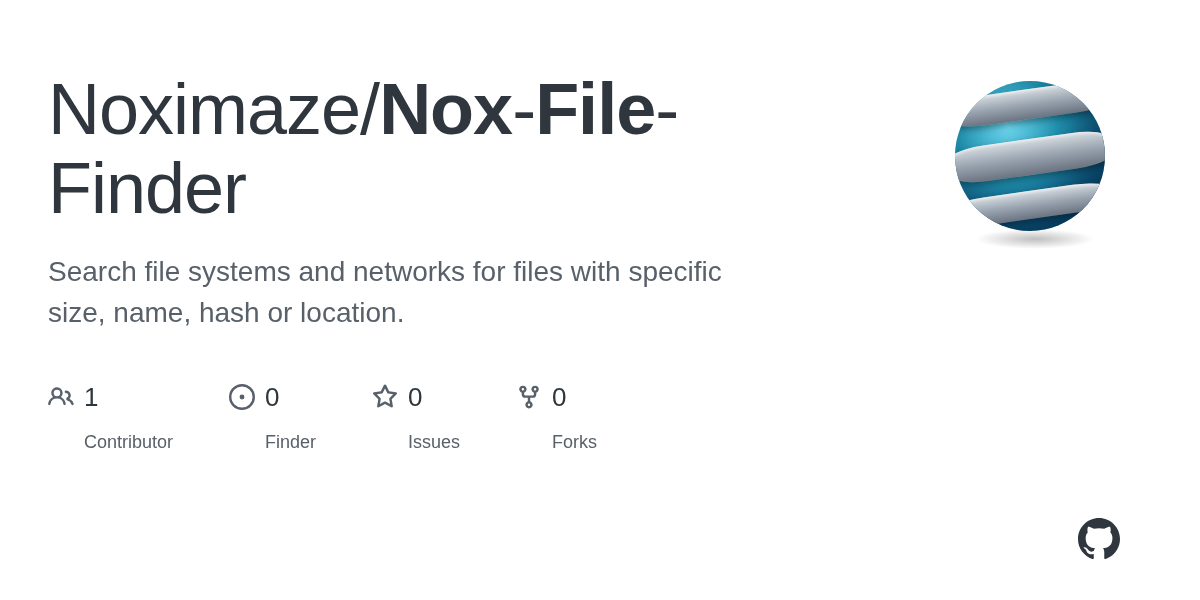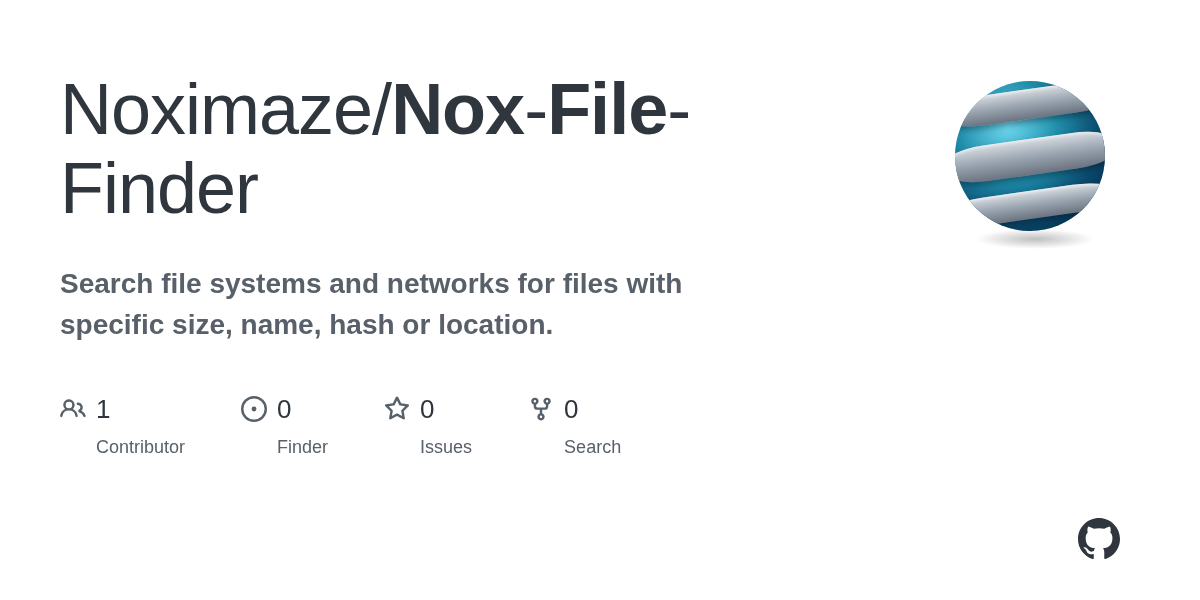--- a/index.html
+++ b/index.html
@@ -9,21 +9,21 @@
     }
     body {
       font-family: -apple-system, BlinkMacSystemFont, "Segoe UI", Helvetica, Arial, sans-serif;
       background: #ffffff;
       width: 1200px;
       height: 600px;
       position: relative;
       overflow: hidden;
     }
     .container {
-      padding: 70px 80px 80px 60px;
+      padding: 70px 80px 80px 48px;
       height: 100%;
       position: relative;
     }
     .title {
       font-size: 72px;
       font-weight: 400;
       color: #2f363d;
       line-height: 1.1;
       letter-spacing: -1px;
       max-width: 700px;
@@ -31,23 +31,23 @@
     .title .owner {
       font-weight: 400;
     }
     .title .sep {
       font-weight: 400;
     }
     .title .bold {
       font-weight: 700;
     }
     .description {
-      margin-top: 36px;
+      margin-top: 24px;
       font-size: 28px;
-      font-weight: 700;
+      font-weight: 400;
       color: #586069;
       line-height: 1.45;
       max-width: 700px;
     }
     .stats {
       margin-top: 48px;
       display: flex;
       gap: 56px;
     }
     .stat {
@@ -71,21 +71,21 @@
       width: 26px;
       height: 26px;
       fill: #586069;
     }
     .stat-count {
       font-size: 26px;
       color: #2f363d;
       font-weight: 400;
     }
     .stat-label {
-      margin-top: 12px;
+      margin-top: 19px;
       margin-left: 36px;
       font-size: 18px;
       color: #586069;
       font-weight: 400;
     }
     .avatar {
       position: absolute;
       top: 76px;
       right: 80px;
       width: 170px;
@@ -195,21 +195,21 @@
 
     <div class="stat">
       <div class="stat-top">
         <span class="stat-icon">
           <svg viewBox="0 0 16 16">
               <path d="M5 5.372v.878c0 .414.336.75.75.75h4.5a.75.75 0 0 0 .75-.75v-.878a2.25 2.25 0 1 1 1.5 0v.878a2.25 2.25 0 0 1-2.25 2.25h-1.5v2.128a2.251 2.251 0 1 1-1.5 0V8.5h-1.5A2.25 2.25 0 0 1 3.5 6.25v-.878a2.25 2.25 0 1 1 1.5 0zM5 3.25a.75.75 0 1 0-1.5 0 .75.75 0 0 0 1.5 0zm6.75.75a.75.75 0 1 0 0-1.5.75.75 0 0 0 0 1.5zm-3 8.75a.75.75 0 1 0-1.5 0 .75.75 0 0 0 1.5 0z"></path>
             </svg>
         </span>
         <span class="stat-count">0</span>
       </div>
-      <span class="stat-label">Search</span>
+      <span class="stat-label">Forks</span>
     </div>
   </div>
 
   <div class="avatar">
     <div class="sphere">
       <div class="sphere-shadow"></div>
       <div class="sphere-body">
         <div class="sphere-band band1"></div>
         <div class="sphere-band band2"></div>
         <div class="sphere-band band3"></div>

